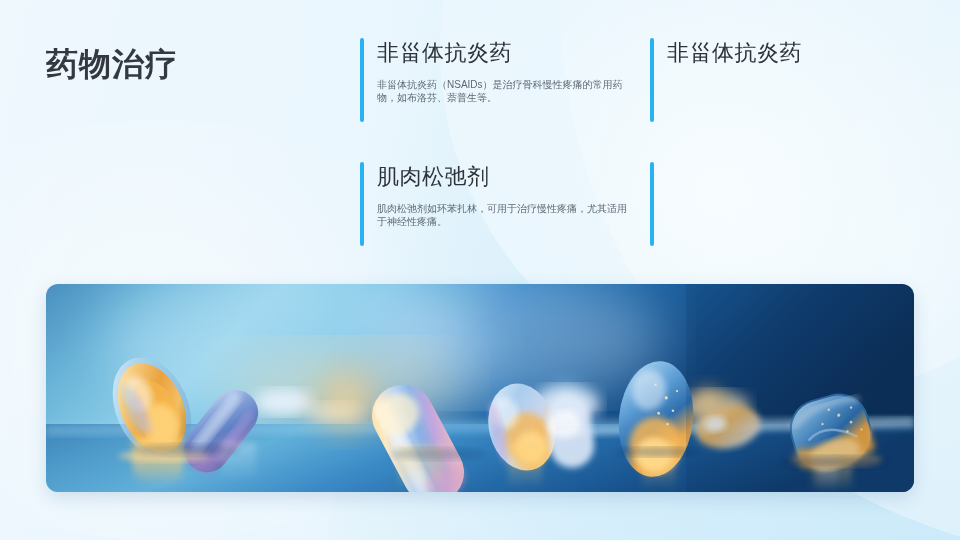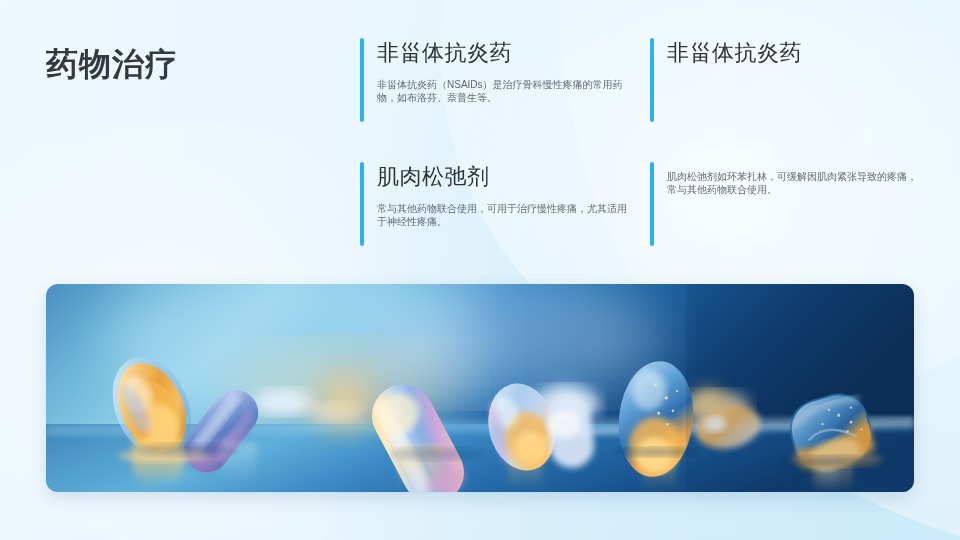--- a/index.html
+++ b/index.html
@@ -153,26 +153,25 @@
     </div>
 
     <div class="card">
       <div class="accent"></div>
       <div class="card-title">非甾体抗炎药</div>
     </div>
 
     <div class="card">
       <div class="accent"></div>
       <div class="card-title">肌肉松弛剂</div>
-      <div class="card-body">常与其他药物联合使用，可用于治疗慢性疼痛，尤其适用于神经性疼痛。</div>
+      <div class="card-body">肌肉松弛剂如环苯扎林，可用于治疗慢性疼痛，尤其适用于神经性疼痛。</div>
     </div>
 
     <div class="card">
       <div class="accent"></div>
-      <div class="card-body">肌肉松弛剂如环苯扎林，可缓解因肌肉紧张导致的疼痛，常与其他药物联合使用。</div>
     </div>
 
   </div>
 
   <div class="photo">
     <svg width="868" height="208" viewBox="0 0 868 208" xmlns="http://www.w3.org/2000/svg" role="img">
       <defs>
         <linearGradient id="bgSky" x1="0" y1="0" x2="1" y2="0.25">
           <stop offset="0%" stop-color="#4a8fc0"></stop>
           <stop offset="12%" stop-color="#6ab4d8"></stop>

